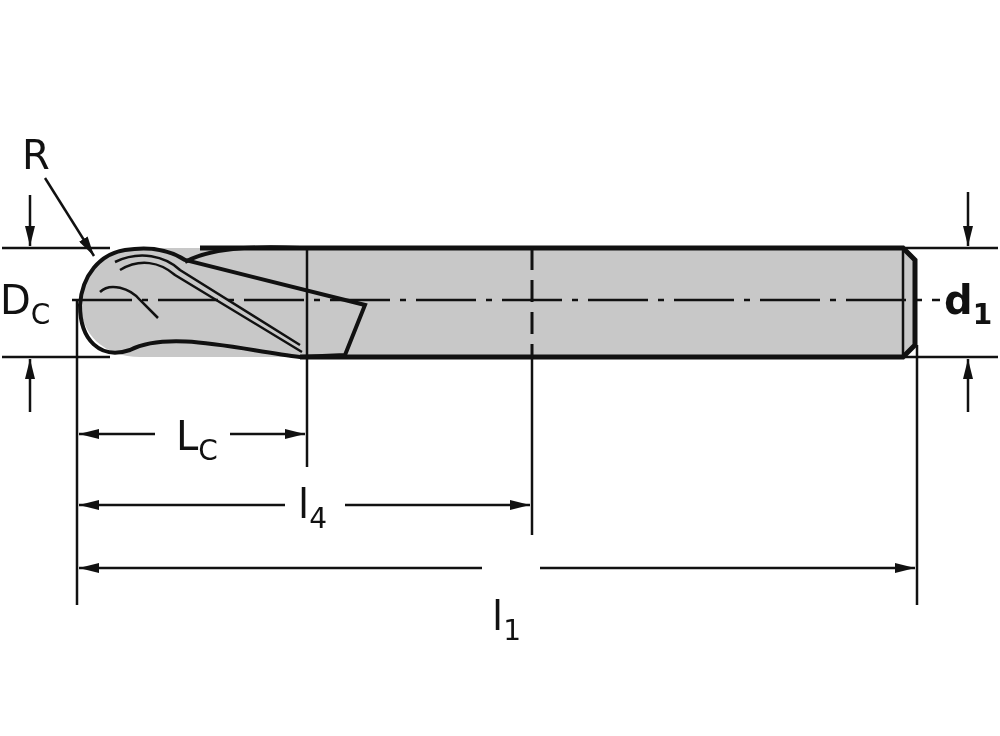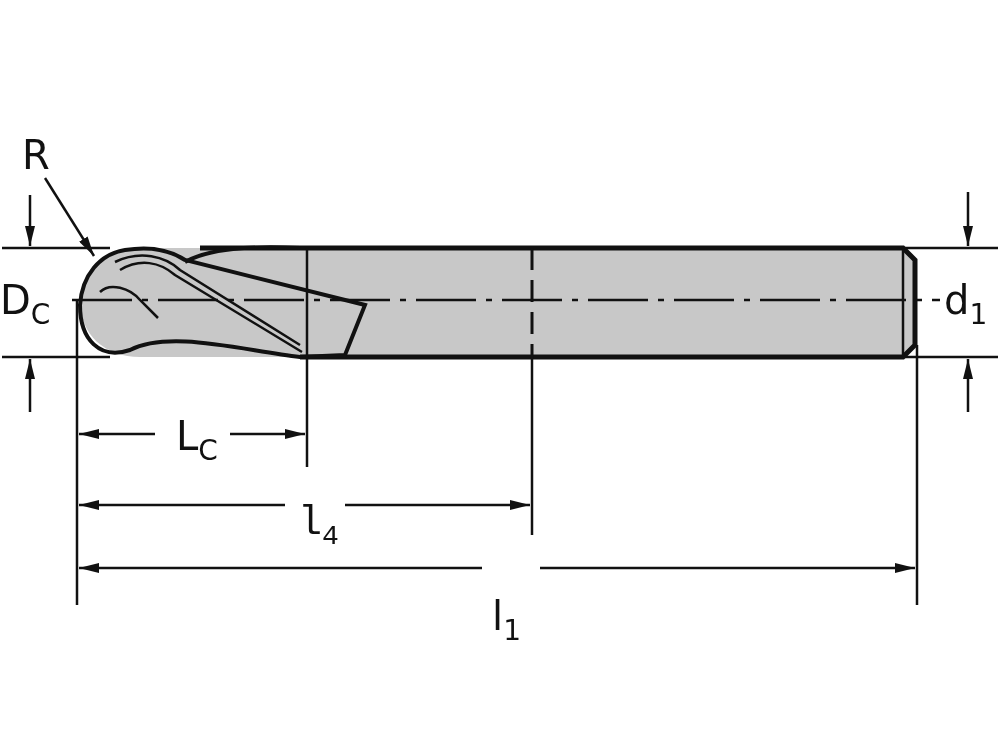--- a/index.html
+++ b/index.html
@@ -78,25 +78,25 @@
       <line x1="540" y1="568" x2="915" y2="568" marker-end="url(#arr)"></line>
     </g>
   </svg>
 
   <div class="lbl" style="left:18px;top:135px;background:transparent;">
     <span>R</span>
   </div>
   <div class="lbl" style="left:-4px;top:280px;">
     <span>D</span><sub>C</sub>
   </div>
-  <div class="lbl" style="left:940px;top:280px;">
+  <div class="lbl" style="left:940px;top:280px;font-weight:bold;">
     <span>d</span><sub>1</sub>
   </div>
   <div class="lbl" style="left:172px;top:416px;text-align:center;">
     <span>L</span><sub>C</sub>
   </div>
-  <div class="lbl" style="left:294px;top:504px;font-family:Liberation Mono, monospace;">
+  <div class="lbl" style="left:294px;top:484px;">
     <span>l</span><sub>4</sub>
   </div>
   <div class="lbl" style="left:488px;top:548px;margin-top:48px;">
     <span>l</span><sub>1</sub>
   </div>
 </div>
 
 </body></html>

